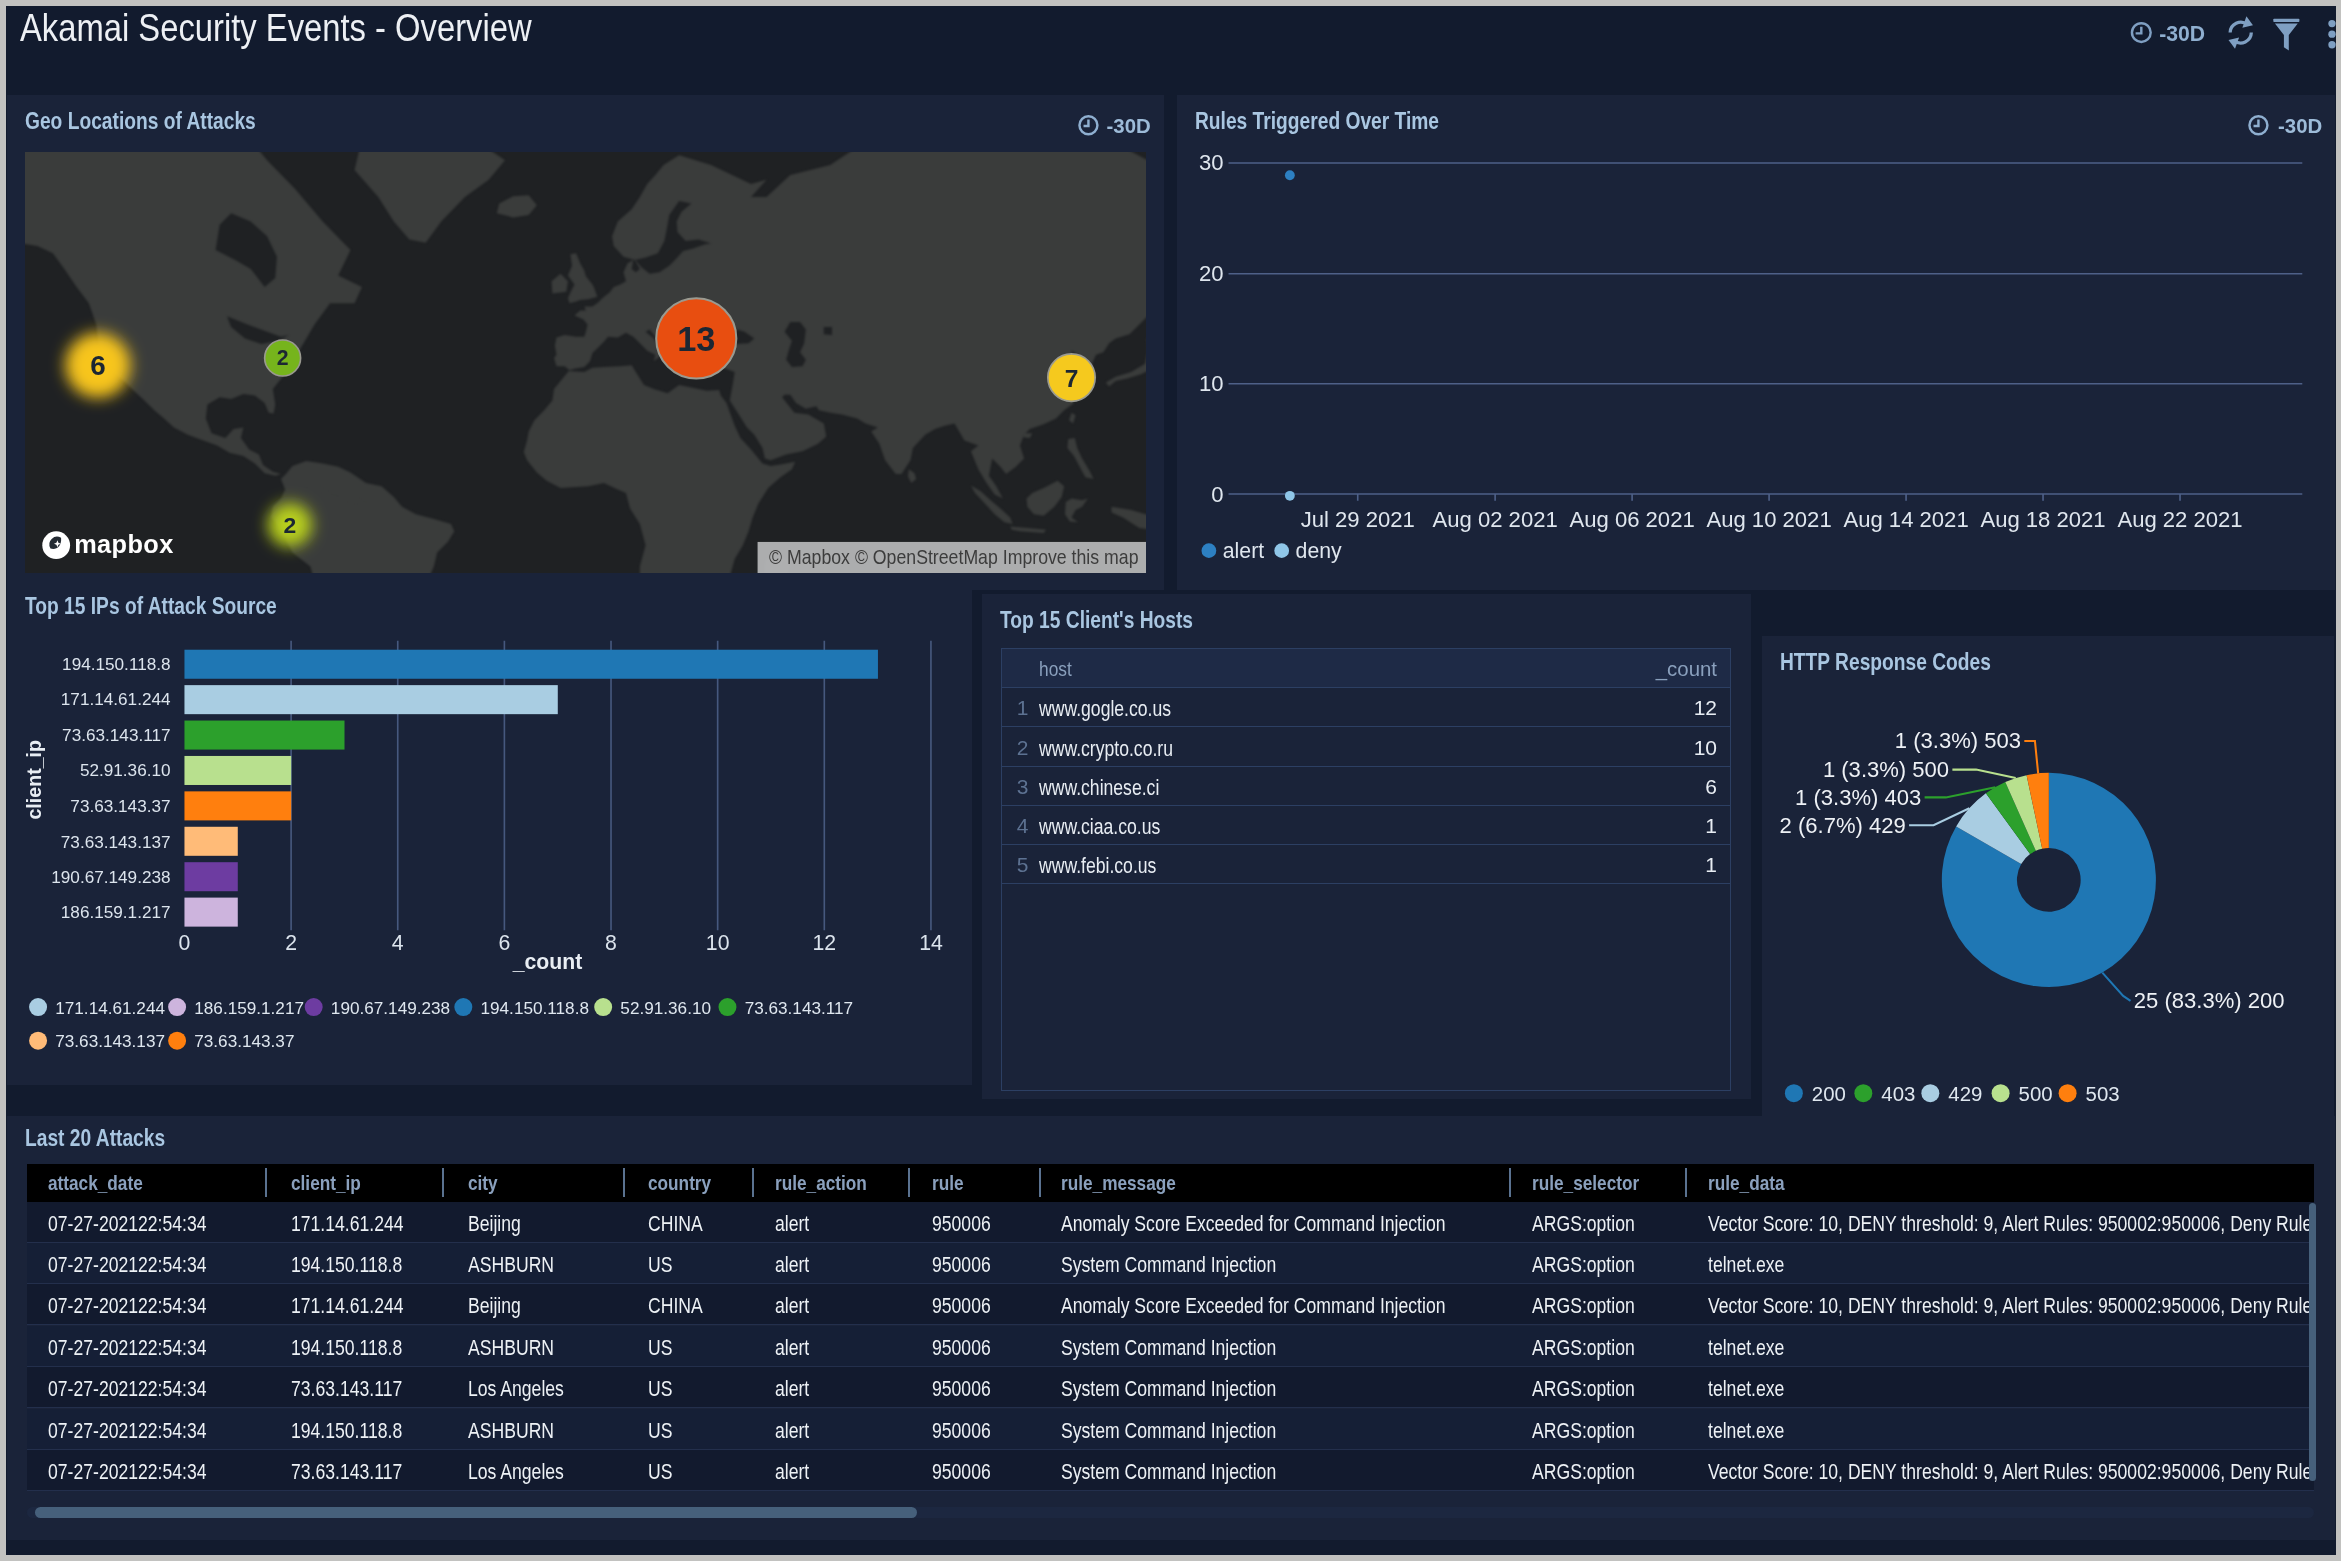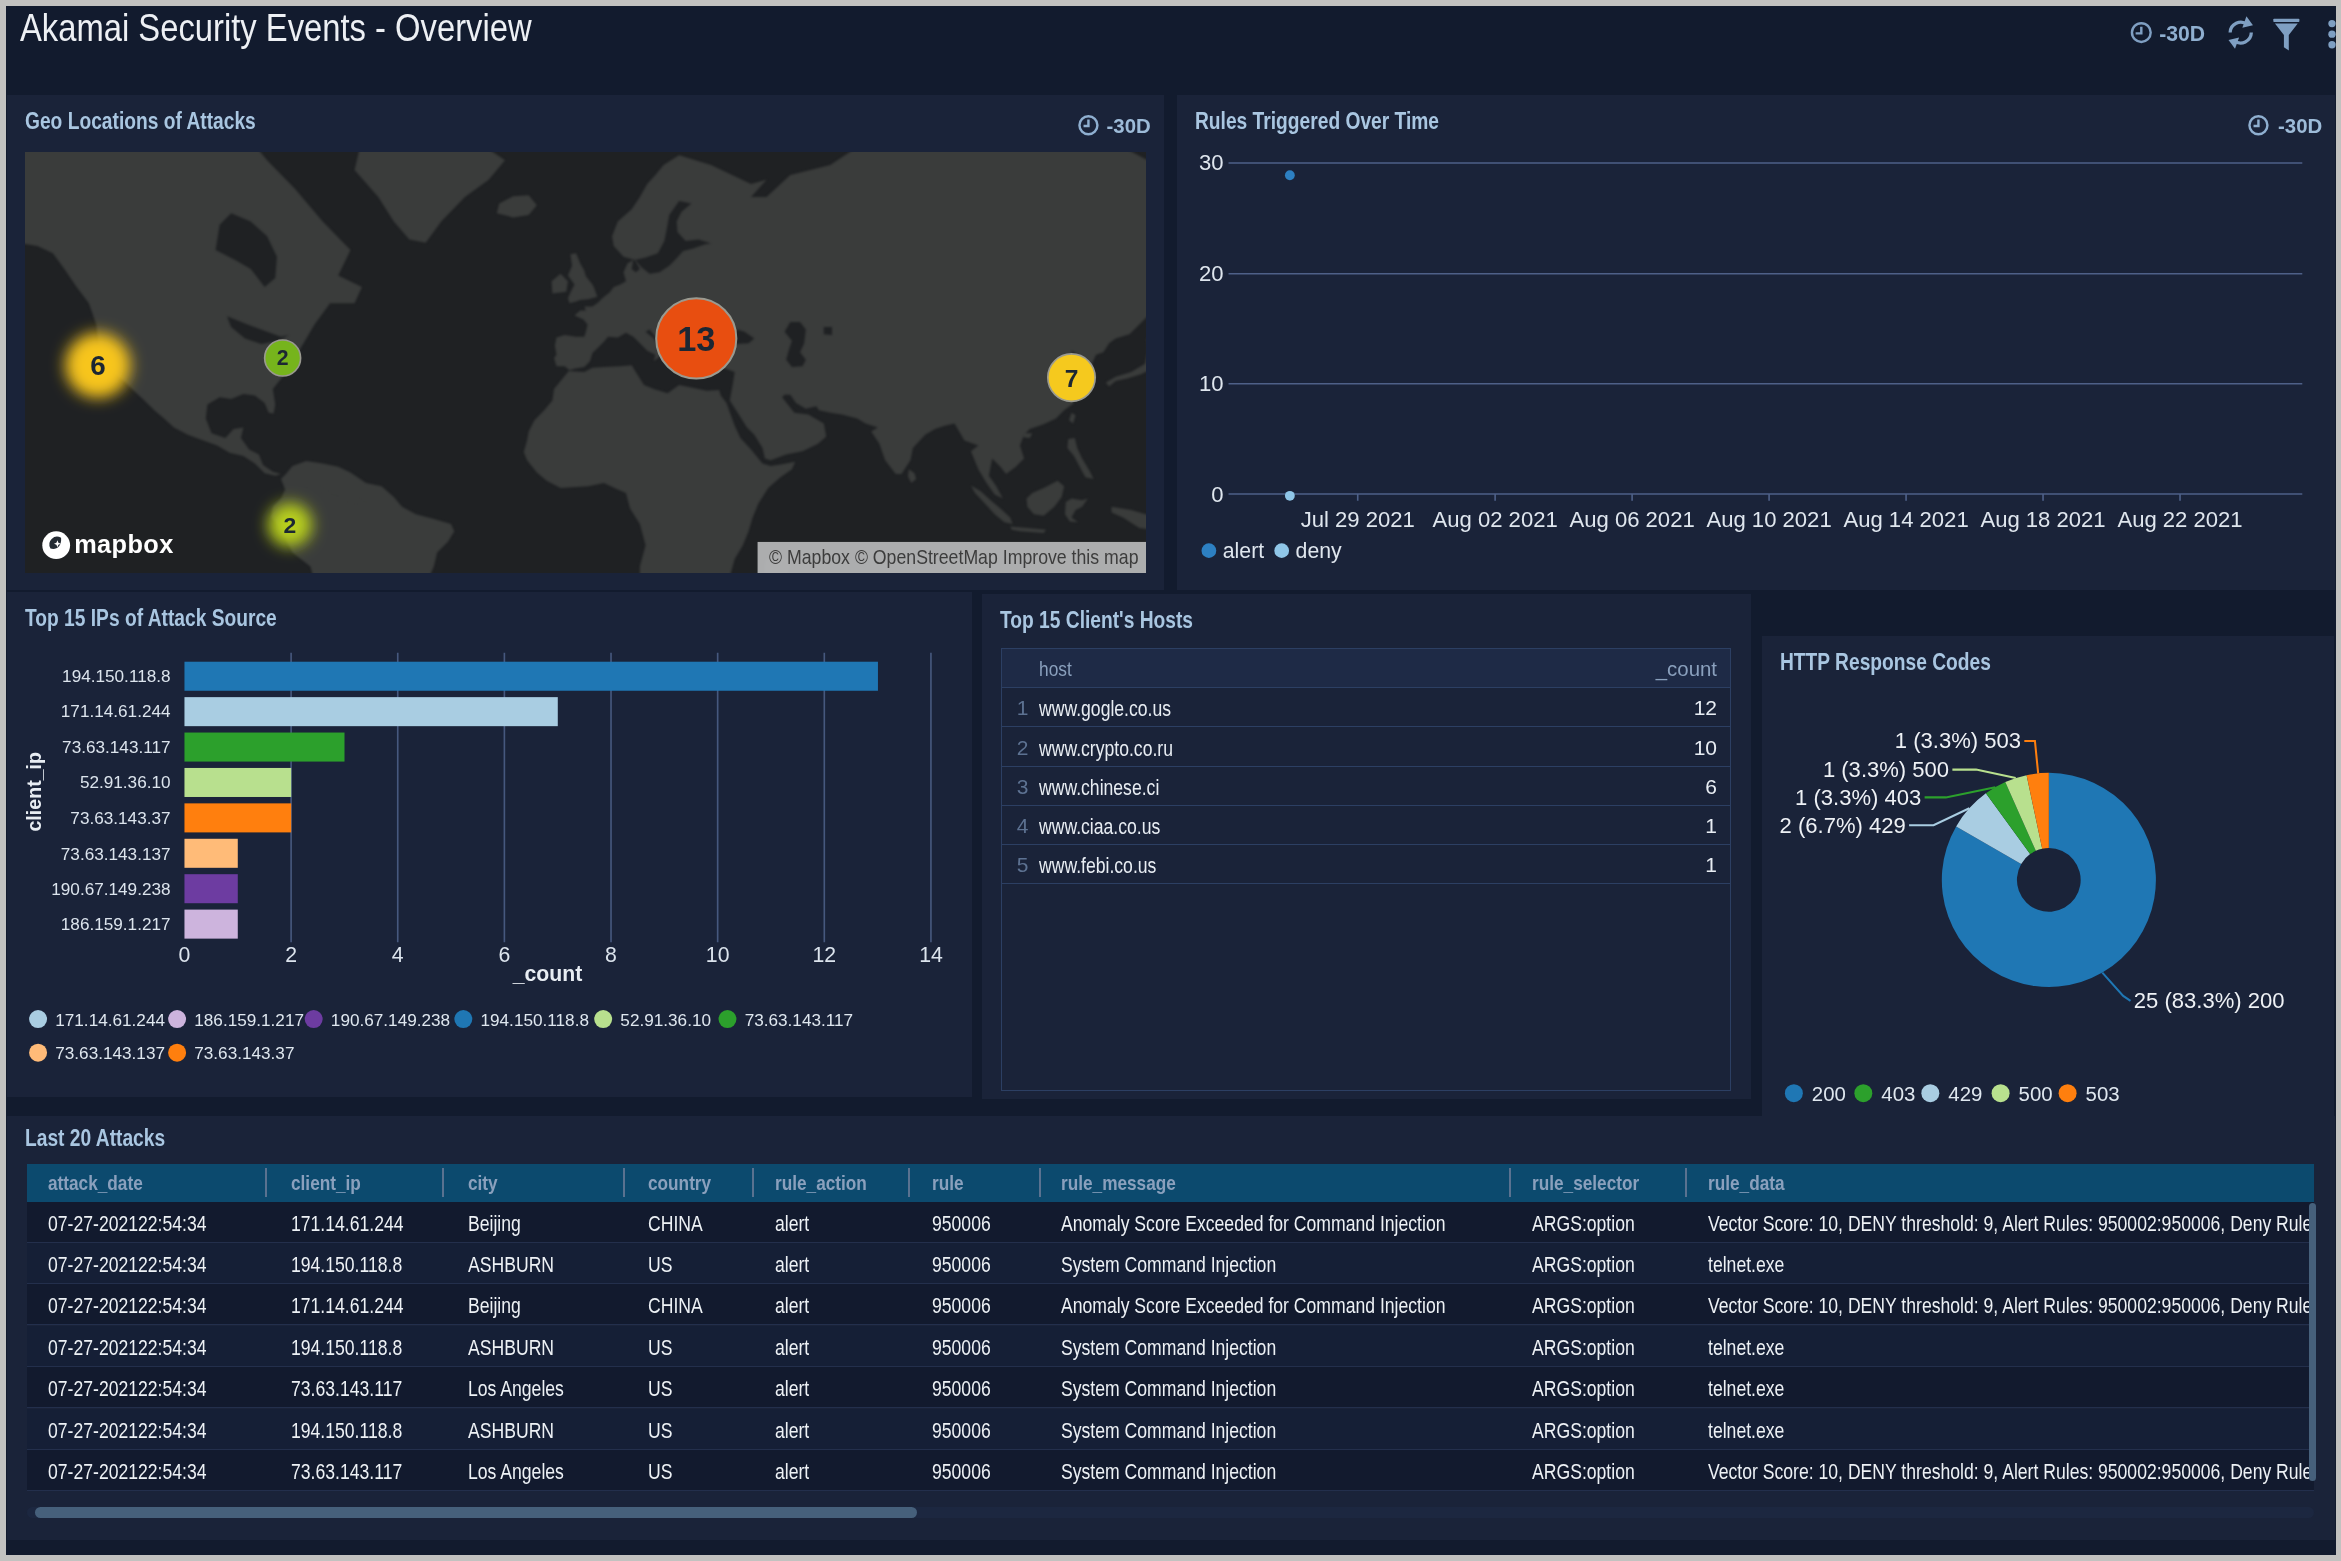--- a/index.html
+++ b/index.html
@@ -168,21 +168,21 @@
         <text x="1226.5" y="528">Aug 22 2021</text>
     </g>
     <circle cx="138" cy="98" r="6" fill="#2d80c2"></circle>
     <circle cx="138" cy="490" r="6" fill="#8fc6e8"></circle>
     <circle cx="39" cy="557" r="9" fill="#2d80c2"></circle>
     <text x="56" y="566" font-size="26" fill="#dfe6ee">alert</text>
     <circle cx="128" cy="557" r="9" fill="#8fc6e8"></circle>
     <text x="145" y="566" font-size="26" fill="#dfe6ee">deny</text>
   </svg>
 </div>
-<div class="panel" id="pC" style="left:6.5px; top:592px; width:965px; height:505px;padding-left:17px;">
+<div class="panel" id="pC" style="left:6.5px; top:580px; width:965px; height:505px;padding-left:17px;">
   <div class="ptitle">Top 15 IPs of Attack Source</div>
   <svg class="abs" style="left:0; top:0;" width="965" height="505" viewBox="0 0 1180 617">
     <g stroke="#46587e" stroke-width="2" fill="none">
       <path d="M347.4 74 V428"></path>
         <path d="M477.8 74 V428"></path>
         <path d="M608.2 74 V428"></path>
         <path d="M738.6 74 V428"></path>
         <path d="M869 74 V428"></path>
         <path d="M999.4 74 V428"></path>
         <path d="M1129.8 74 V428"></path>
@@ -305,21 +305,21 @@
       <circle cx="292" cy="559" r="11" fill="#b8e08e"></circle>
         <text x="314" y="568">500</text>
       <circle cx="374" cy="559" r="11" fill="#ff7f0e"></circle>
         <text x="396" y="568">503</text>
     </g>
   </svg>
 </div>
 <div class="panel" id="pF" style="left:6.5px; top:1116px; width:2328px; height:424px;">
   <div class="ptitle" style="top:8.2px;">Last 20 Attacks</div>
   <div class="abs" style="left:20.4px; top:48px; width:2287px; height:327px; overflow:hidden;">
-    <div class="abs" style="left:0; top:0; width:100%; height:38px; background:#0c4a6e;">
+    <div class="abs" style="left:0; top:0; width:100%; height:38px; background:#000000;">
       <span class="fh" style="left:21px;">attack_date</span>
       <span class="fh" style="left:264px;">client_ip</span>
       <span class="fh" style="left:441px;">city</span>
       <span class="fh" style="left:621px;">country</span>
       <span class="fh" style="left:748px;">rule_action</span>
       <span class="fh" style="left:905px;">rule</span>
       <span class="fh" style="left:1034px;">rule_message</span>
       <span class="fh" style="left:1505px;">rule_selector</span>
       <span class="fh" style="left:1681px;">rule_data</span>
       <span class="fsep" style="left:238px;"></span>

